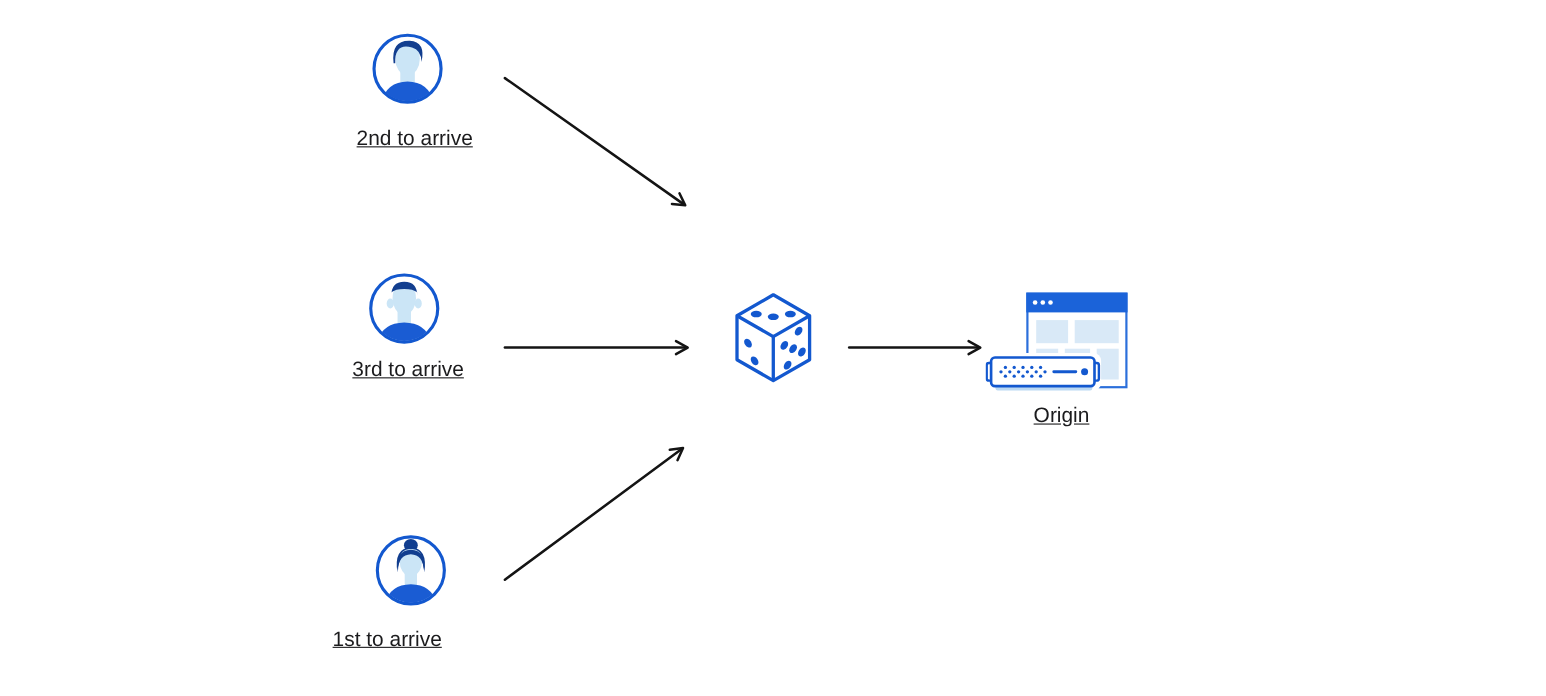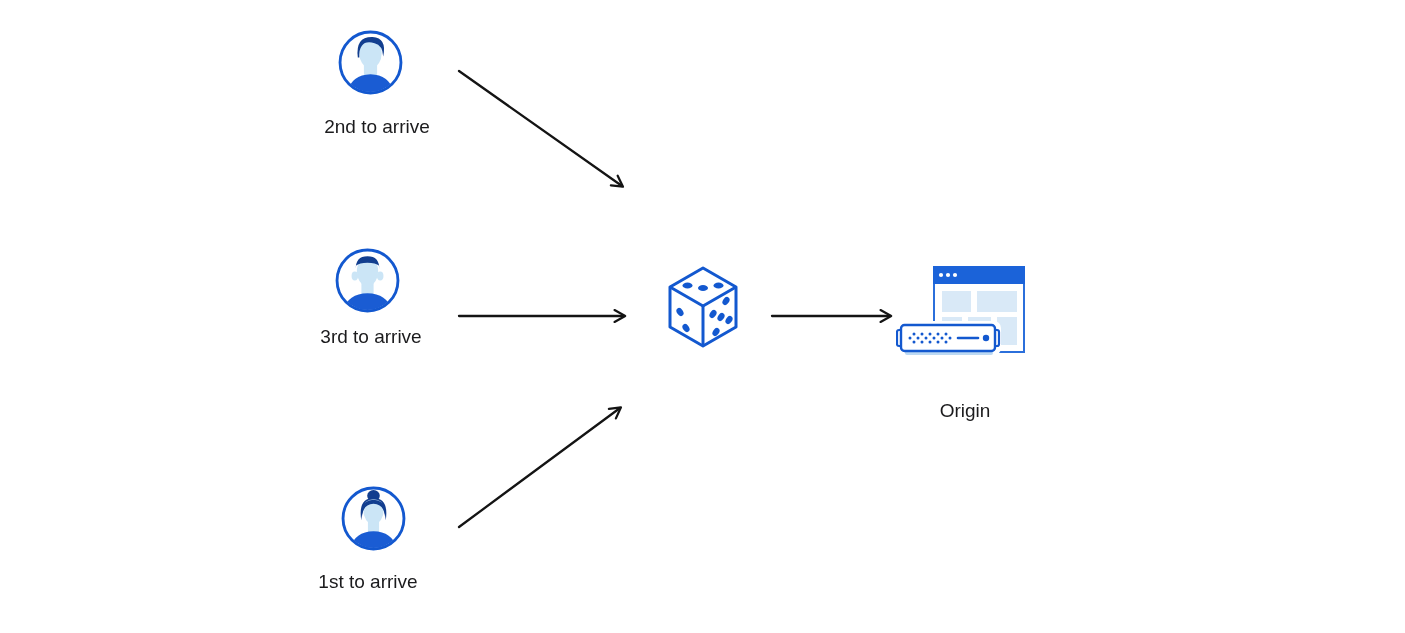--- a/index.html
+++ b/index.html
@@ -3,21 +3,21 @@
 <meta charset="utf-8">
 <style>
   html,body{margin:0;padding:0;background:#ffffff;}
   .canvas{
     position:relative;width:1405px;height:633px;background:#ffffff;overflow:hidden;
     font-family:"Liberation Sans", sans-serif;color:#1b1b1d;
   }
   .abs{position:absolute;}
   .node-label{
     position:absolute;transform:translateX(-50%);
-    font-size:19px;line-height:22px;color:#1b1b1d;white-space:nowrap;
+    font-size:19px;line-height:22px;color:#1b1b1d;white-space:nowrap;text-decoration:underline;
   }
   svg{display:block;}
 </style>
 </head>
 <body>
 
 <div class="canvas">
 
   <svg class="abs" style="left:0;top:0" width="1405" height="633" viewBox="0 0 1405 633">
     <defs>
@@ -76,21 +76,21 @@
     <circle cx="32" cy="32" r="30" fill="#ffffff" stroke="#1358cf" stroke-width="2.8"></circle>
     <g clip-path="url(#clipC)">
       <rect x="26.5" y="33" width="11" height="15" fill="#cbe5f6"></rect>
       <path d="M8,66 Q11,45 32,44.5 Q53,45 56,66 Z" fill="#1a5cd3"></path>
       <ellipse cx="32" cy="9.5" rx="6.2" ry="5.6" fill="#123e8f"></ellipse>
       <path d="M20,34 Q16.5,12 32,11.5 Q47.5,12 44,34 Q43.5,17.5 32,17 Q20.5,17.5 20,34 Z" fill="#123e8f"></path>
       <path d="M22,24 Q22,13 32,13 Q42,13 42,24 Q42,34 32,39.5 Q22,34 22,24 Z" fill="#cbe5f6"></path>
       <path d="M20.5,32 Q18,14 32,13.5 Q46,14 43.5,32 Q43,18 32,17.5 Q21,18 20.5,32 Z" fill="#123e8f"></path>
     </g>
   </svg>
-  <div class="node-label" style="left:368px;top:571px">1st to arrive</div>
+  <div class="node-label" style="left:352px;top:571px">1st to arrive</div>
 
   <svg class="abs" style="left:667px;top:265px" width="72" height="88" viewBox="0 0 72 88">
     <g fill="#ffffff" stroke="#1358cf" stroke-width="3" stroke-linejoin="round">
       <path d="M36,3 L69,22 L69,62 L36,81 L3,62 L3,22 Z"></path>
       <path d="M3,22 L36,41 L69,22" fill="none"></path>
       <path d="M36,41 L36,81" fill="none"></path>
     </g>
     <g fill="#1358cf">
 
       <ellipse cx="20.5" cy="20.5" rx="5" ry="3"></ellipse>
@@ -146,15 +146,15 @@
         <circle cx="17" cy="17" r="1.5"></circle>
           <circle cx="25" cy="17" r="1.5"></circle>
           <circle cx="33" cy="17" r="1.5"></circle>
           <circle cx="41" cy="17" r="1.5"></circle>
           <circle cx="49" cy="17" r="1.5"></circle>
       </g>
       <line x1="61" y1="13" x2="81" y2="13" stroke="#1358cf" stroke-width="2.6" stroke-linecap="round"></line>
       <circle cx="89" cy="13" r="3.2" fill="#1358cf"></circle>
     </g>
   </svg>
-  <div class="node-label" style="left:965px;top:400px">Origin</div>
+  <div class="node-label" style="left:965px;top:368px">Origin</div>
 
 </div>
 
 </body></html>

